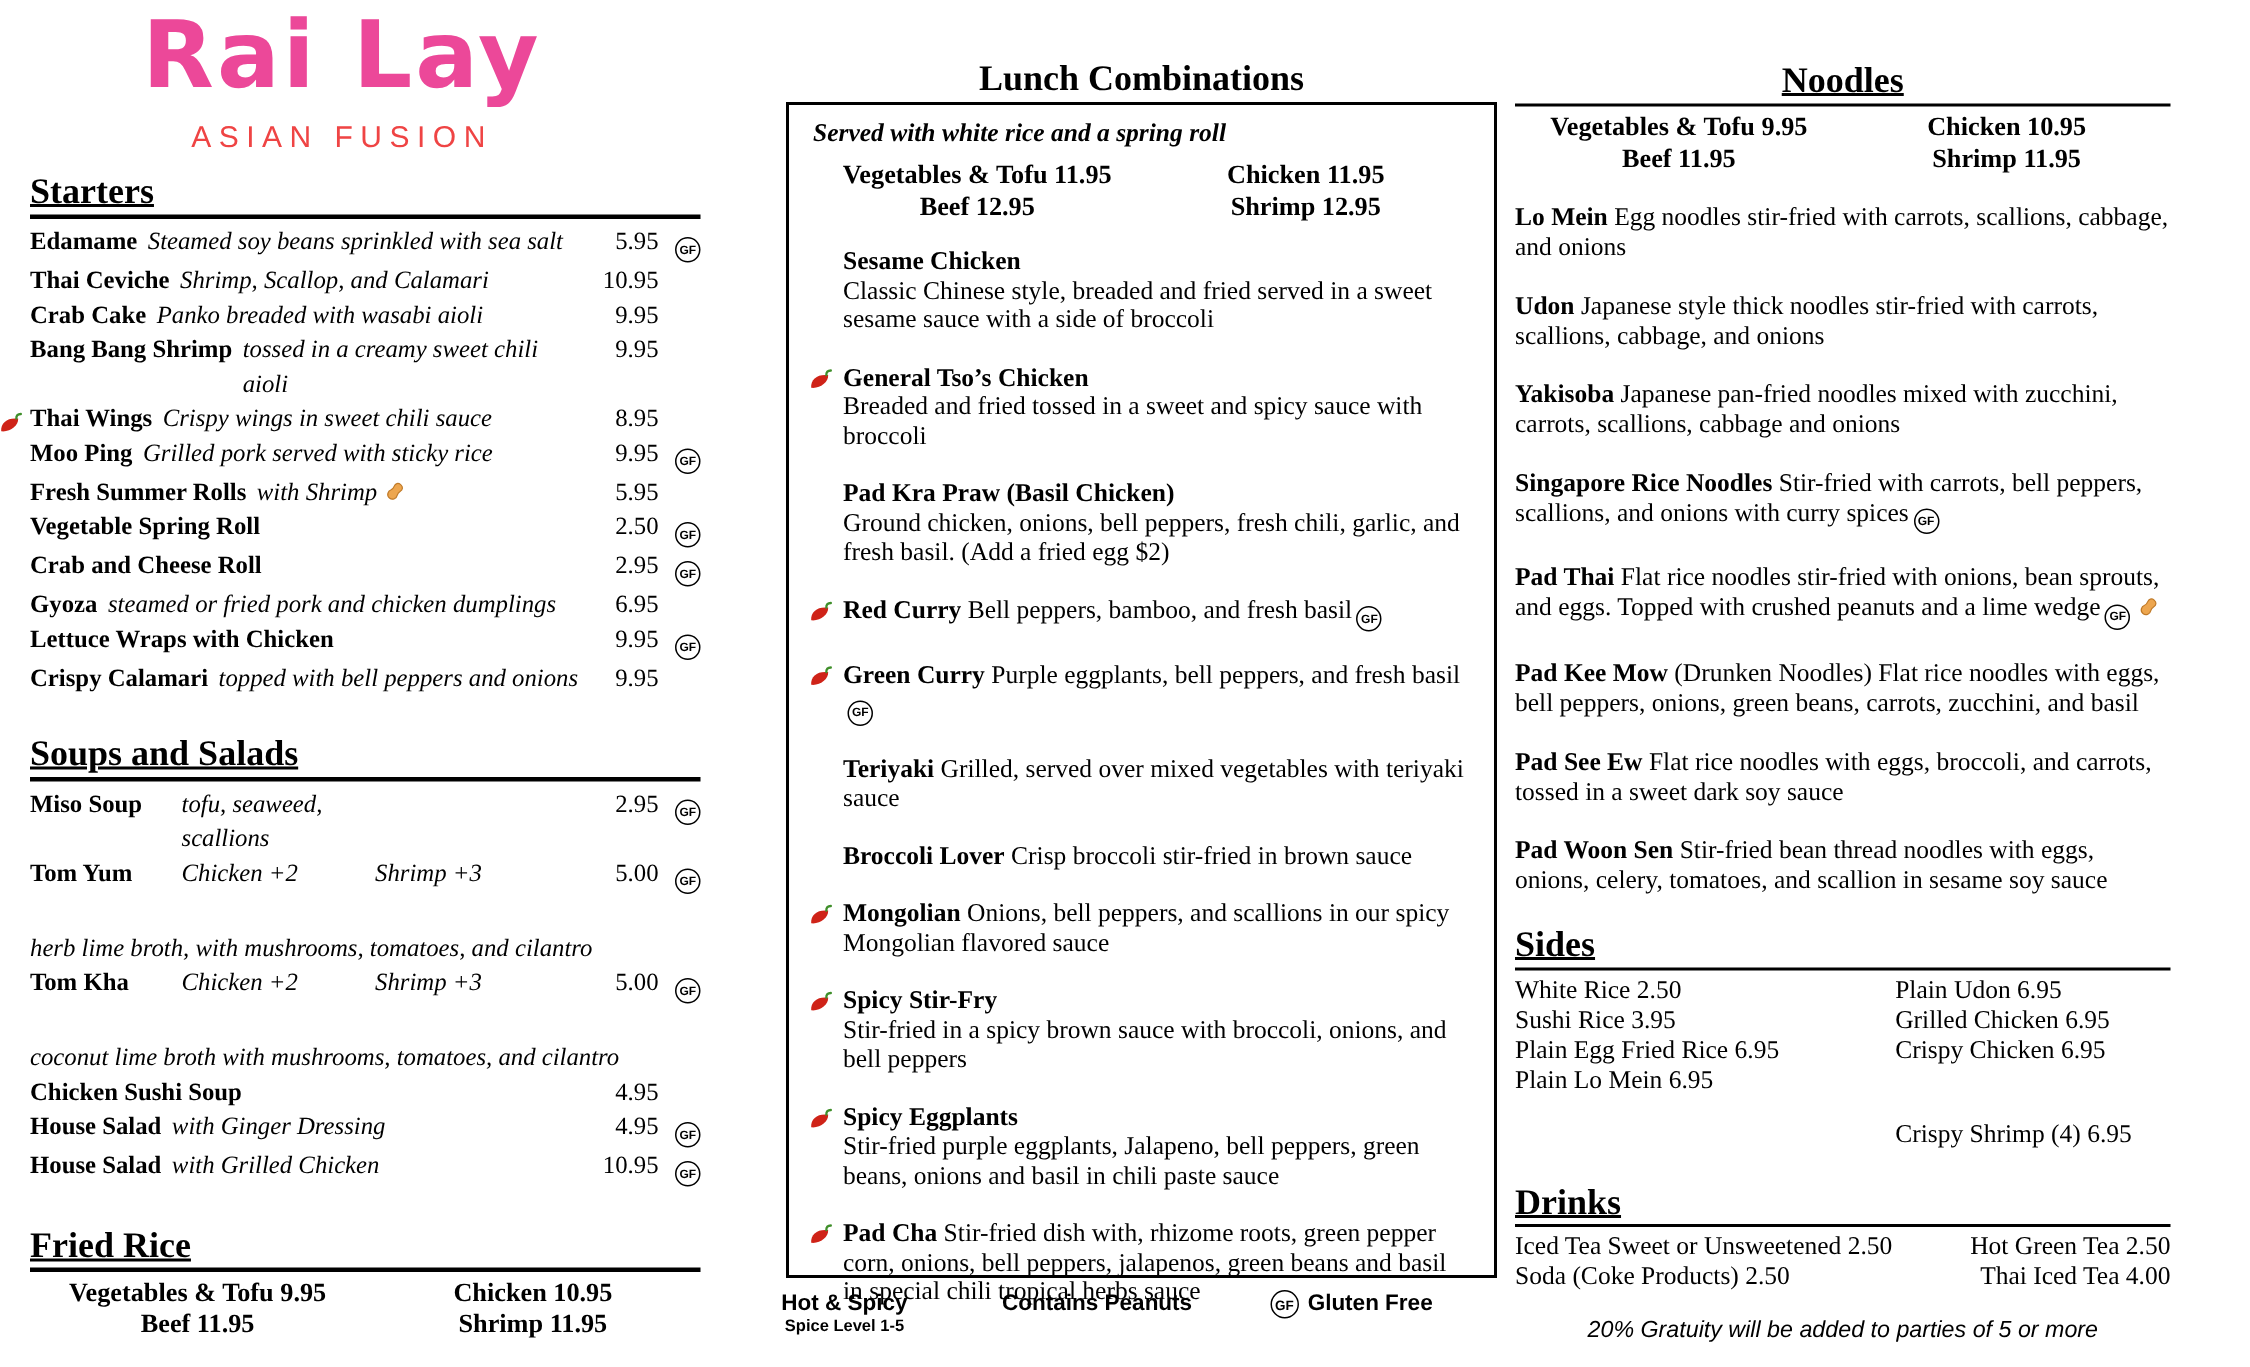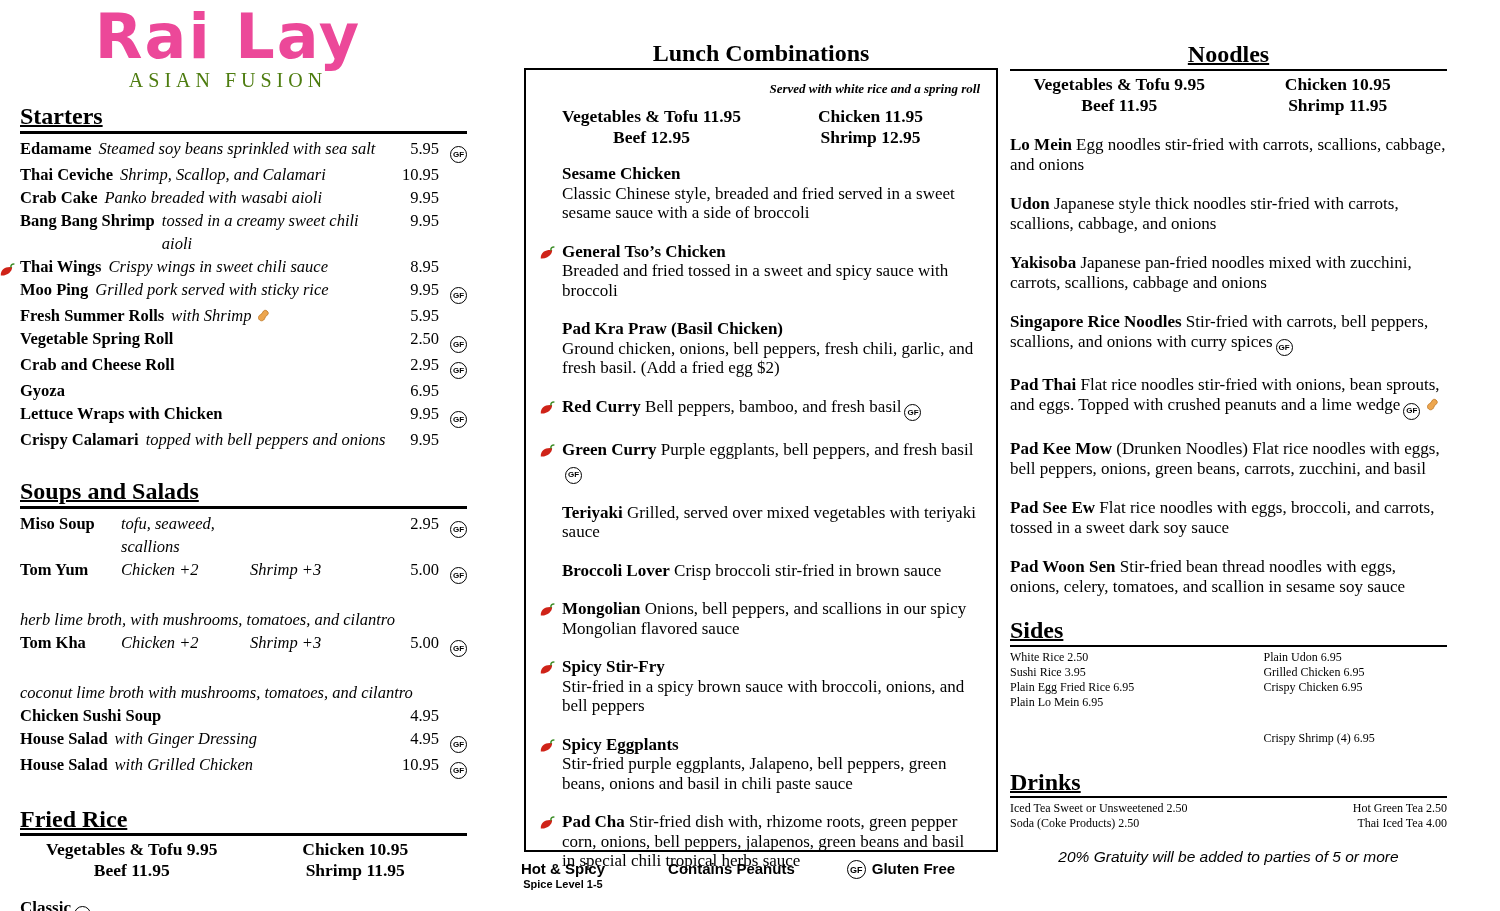--- a/index.html
+++ b/index.html
@@ -7,21 +7,21 @@
   #page { position:relative; width:1500px; height:911px; background:#fff; overflow:hidden; }
 
   
   #left-col   { position:absolute; left:20px;  top:4px;  width:447px; }
   #center-col { position:absolute; left:524px; top:40px; width:474px; }
   #right-col  { position:absolute; left:1010px;top:40px; width:437px; }
 
   
   #logo-wrap { text-align:center; width:380px; margin:0 auto 0 18px; }
   #logo-text { font-family:"DejaVu Sans","Liberation Sans",sans-serif; font-weight:900; font-size:62px; line-height:1.05; letter-spacing:2px; color:#ec4899; }
-  #logo-tagline { font-family:Liberation Serif, serif; font-size:20px; letter-spacing:5px; margin-top:0px; color:#4d7c0f; }
+  #logo-tagline { font-family:Liberation Sans, sans-serif; font-size:20px; letter-spacing:5px; margin-top:12px; color:#ef4444; }
 
   
   .sec-head { font-size:24px; font-weight:bold; border-bottom:3px solid #000; line-height:1.2; margin-bottom:3px; }
   .sec-head .hw { text-decoration:underline; text-decoration-thickness:2px; }
   .sec-head.centered { text-align:center; border-bottom-width:2.5px; }
 
   
   .lrow { display:flex; align-items:baseline; line-height:23px; font-size:16.5px; position:relative; }
   .nm { font-weight:bold; white-space:nowrap; }
   .ds { font-style:italic; margin-left:7px; min-width:0; }
@@ -40,33 +40,33 @@
   .pgrid { display:grid; grid-template-columns:1fr 1fr; font-weight:bold; font-size:17.5px; line-height:21px; text-align:center; margin-top:3px; }
 
   
   .fr-item { margin-top:17px; font-size:17px; line-height:20px; }
   .fr-name { font-weight:bold; }
   .fr-desc { font-style:italic; }
 
   
   #center-title { text-align:center; font-weight:bold; font-size:24px; line-height:26px; margin-bottom:2px; }
   #lunch-box { border:2px solid #000; padding:9px 16px 6px 16px; height:784px; }
-  #lunch-subtitle { text-align:right; font-weight:bold; font-style:italic; font-size:13px; line-height:20px; }
+  #lunch-subtitle { text-align:left; font-weight:bold; font-style:italic; font-size:17px; line-height:20px; }
   #lunch-prices { margin-top:7px; margin-bottom:16px; }
   .ci { position:relative; padding-left:20px; margin-bottom:19px; font-size:17px; line-height:19.5px; }
   .ci .chili { position:absolute; left:-3px; top:1px; }
   .cnm { font-weight:bold; }
   .chead { line-height:19.5px; }
 
   
   #noodles-prices { margin-bottom:19px; }
   .nd { margin-bottom:19px; font-size:17px; line-height:20px; }
 
   
-  .two-col { display:grid; grid-template-columns:58% 42%; font-size:12px; }
+  .two-col { display:grid; grid-template-columns:58% 42%; font-size:17px; }
   #drinks-section .col-lines.right { text-align:right; }
   #gratuity-note { font-family:"Liberation Sans",sans-serif; font-style:italic; font-size:15.5px; text-align:center; margin-top:17px; }
 
   
   .gf { display:inline-flex; align-items:center; justify-content:center; width:17px; height:17px; border:1.6px solid #000; border-radius:50%; font-family:"Liberation Sans",sans-serif; font-weight:bold; font-size:8px; letter-spacing:0; vertical-align:-3px; margin-left:3px; flex:none; }
   .chili svg, .peanut svg { vertical-align:-3px; }
   .peanut { margin-left:5px; }
 
   
   #legend { position:absolute; left:505px; top:860px; width:460px; display:flex; justify-content:center; align-items:flex-start; gap:52px; font-family:"Liberation Sans",sans-serif; font-weight:bold; font-size:15px; }
@@ -153,20 +153,21 @@
             <span class="gfcol"><span class="gf">GF</span></span>
           </div>
           <div class="lrow">
             <span class="nm">Crab and Cheese Roll</span>
             <span class="fill"></span>
             <span class="pr">2.95</span>
             <span class="gfcol"><span class="gf">GF</span></span>
           </div>
           <div class="lrow">
             <span class="nm">Gyoza</span>
+            <span class="ds">steamed or fried pork and chicken dumplings</span>
             <span class="fill"></span>
             <span class="pr">6.95</span>
             <span class="gfcol"></span>
           </div>
           <div class="lrow">
             <span class="nm">Lettuce Wraps with Chicken</span>
             <span class="fill"></span>
             <span class="pr">9.95</span>
             <span class="gfcol"><span class="gf">GF</span></span>
           </div>

